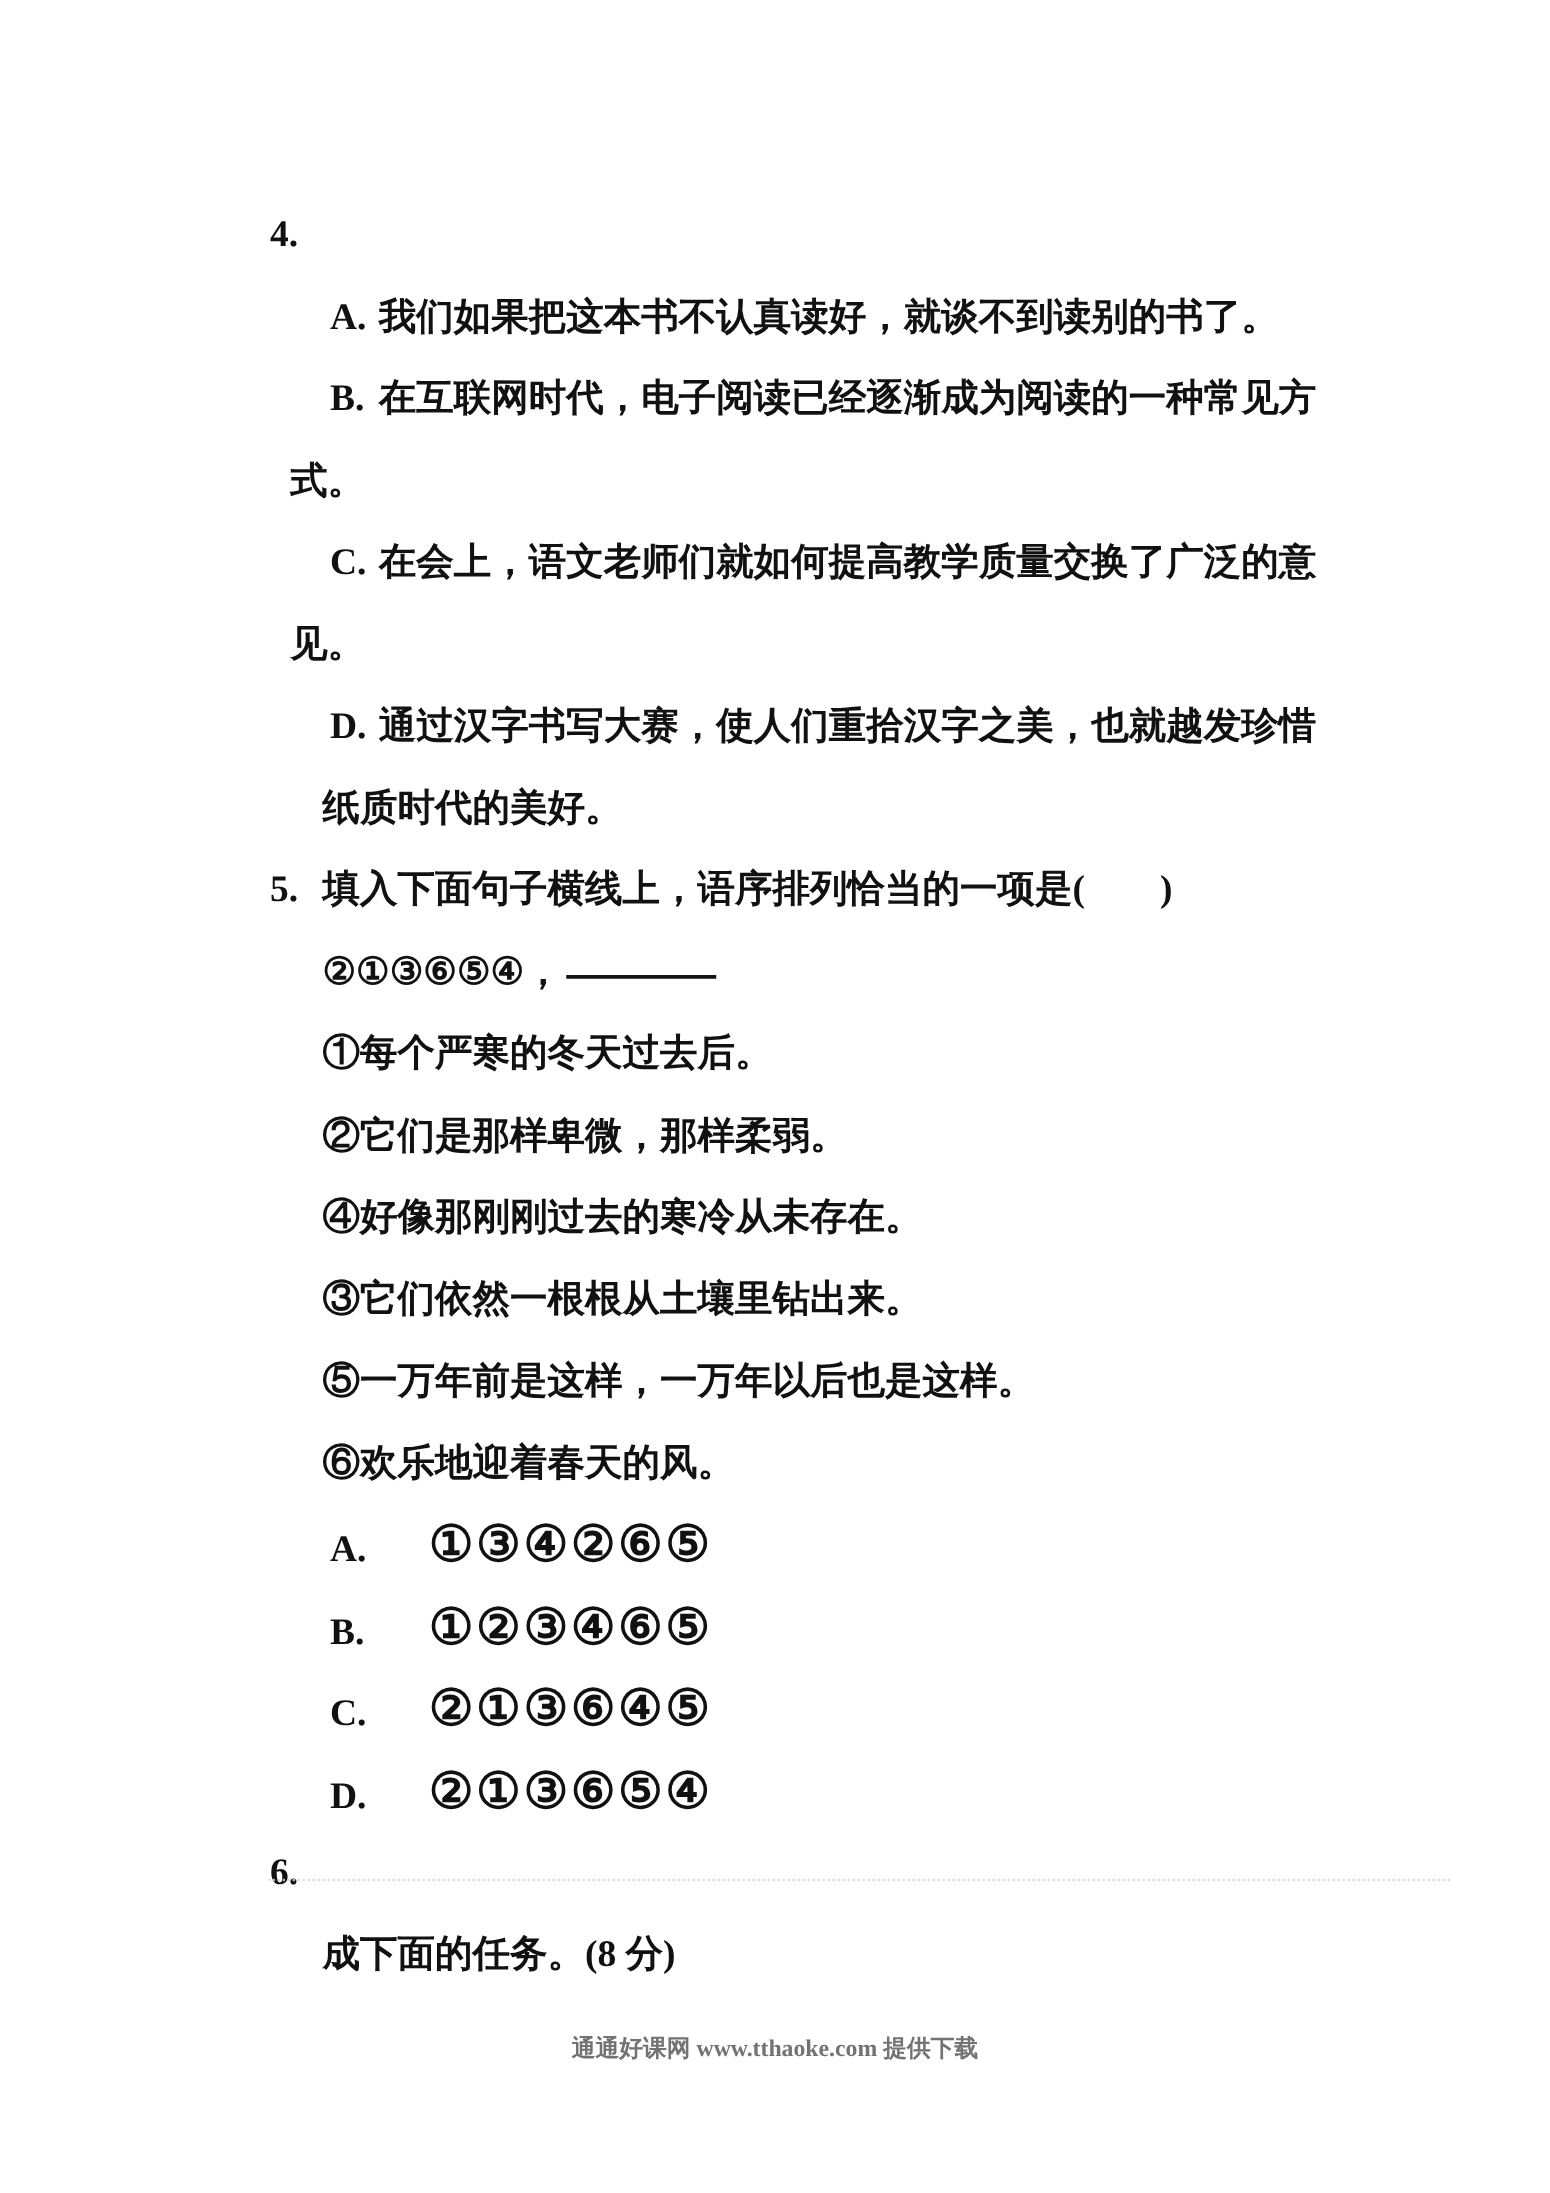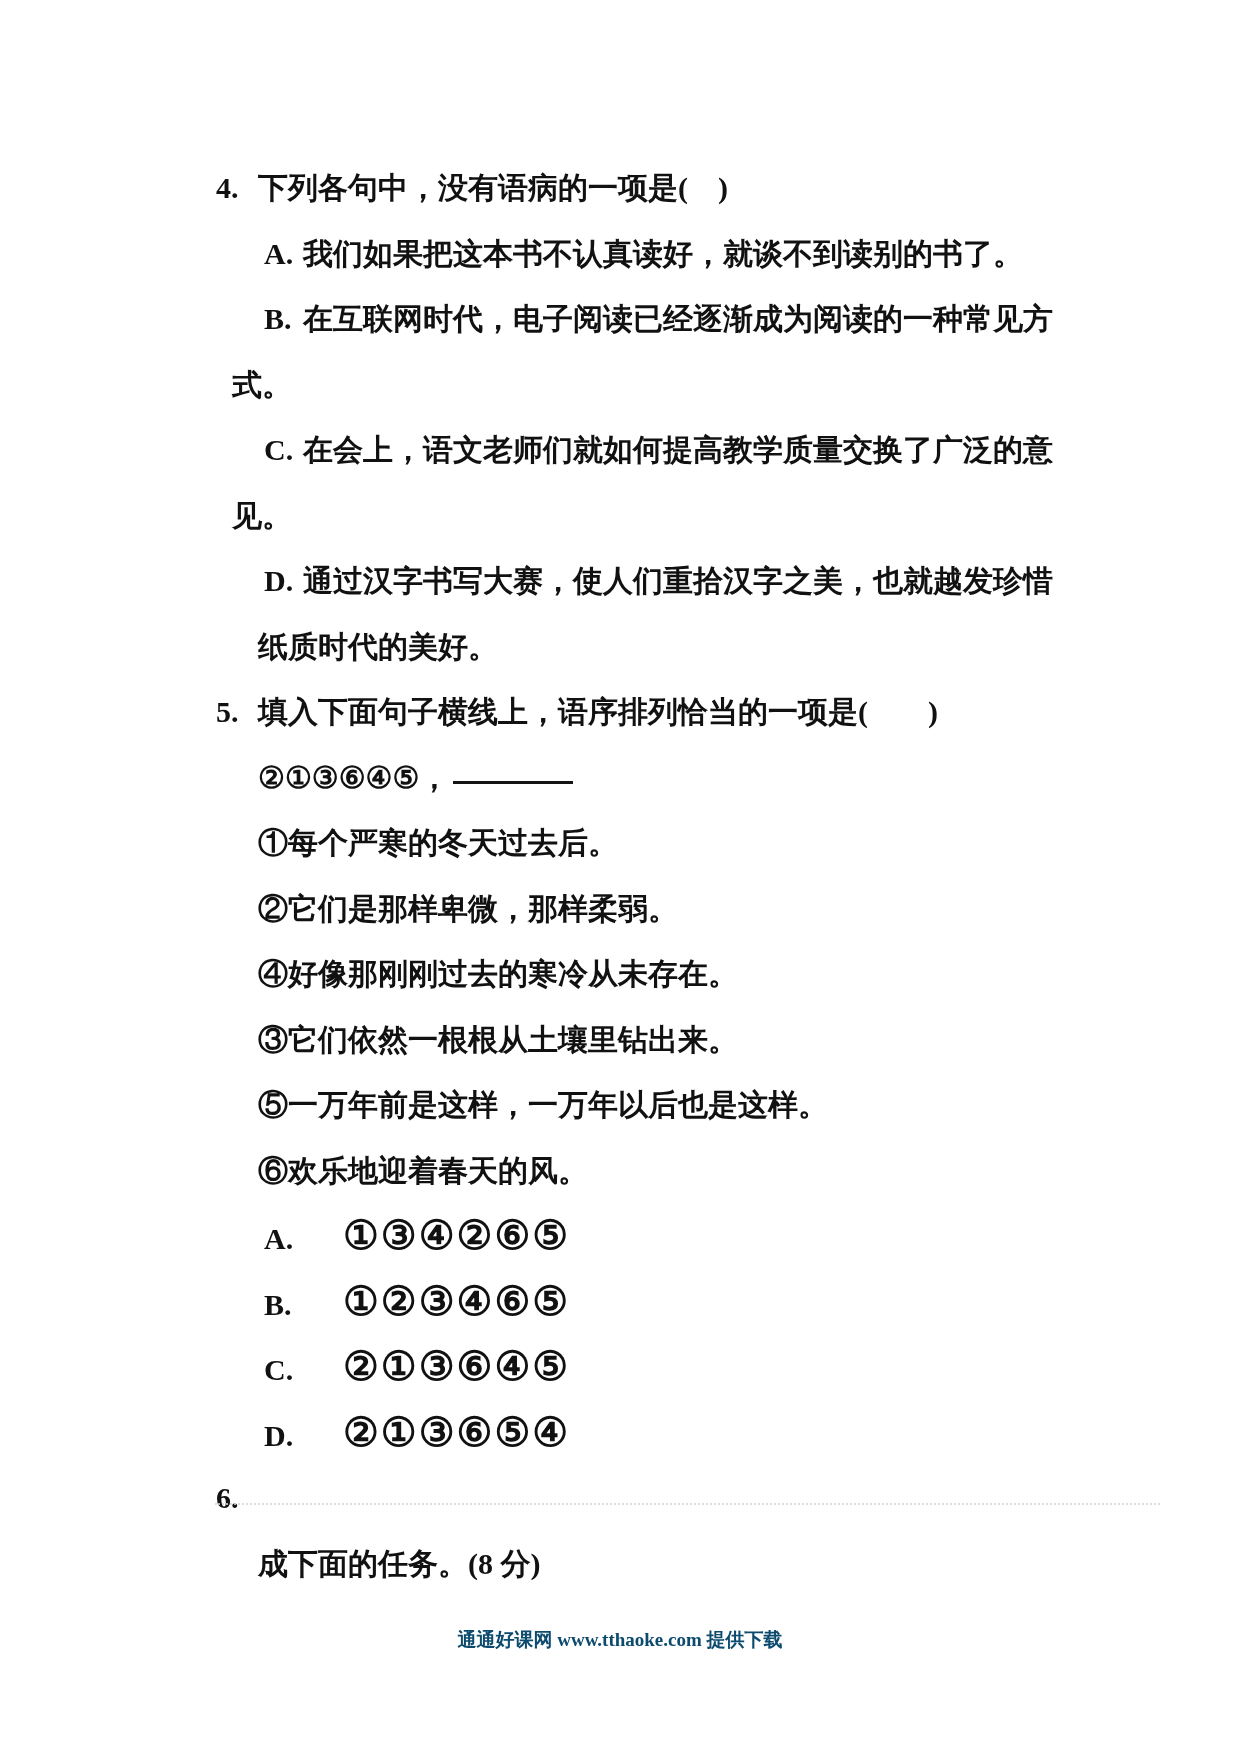--- a/index.html
+++ b/index.html
@@ -57,21 +57,21 @@
     transform: translateY(-4px);
   }
   .footer {
     position: absolute;
     top: 1628px;
     left: 0;
     width: 100%;
     text-align: center;
     font-size: 19px;
     line-height: 24px;
-    color: #0c4a6e;
+    color: #737373;
     font-weight: 600;
   }
   
   .artifact-dash {
     position: absolute;
     top: 1503px;
     left: 215px;
     width: 945px;
     height: 0;
     border-top: 2px dotted #d6d6d6;
@@ -79,21 +79,20 @@
   }
 </style>
 </head>
 <body>
 
 <div class="page">
   <div class="doc">
 
     <div class="line l-q">
       <span class="num">4.</span>
-      <span>下列各句中，没有语病的一项是(　)</span>
     </div>
 
     <div class="line l-opt">
       <span class="letter">A.</span>
       <span>我们如果把这本书不认真读好，就谈不到读别的书了。</span>
     </div>
 
     <div class="line l-opt">
       <span class="letter">B.</span>
       <span>在互联网时代，电子阅读已经逐渐成为阅读的一种常见方</span>
@@ -120,21 +119,21 @@
     <div class="line l-item">
       <span>纸质时代的美好。</span>
     </div>
 
     <div class="line l-q">
       <span class="num">5.</span>
       <span>填入下面句子横线上，语序排列恰当的一项是(　　)</span>
     </div>
 
     <div class="line l-item">
-      <span>②①③⑥④⑤，</span>
+      <span>②①③⑥⑤④，</span>
       <span class="blank"></span>
     </div>
 
     <div class="line l-item">
       <span>①每个严寒的冬天过去后。</span>
     </div>
 
     <div class="line l-item">
       <span>②它们是那样卑微，那样柔弱。</span>
     </div>

